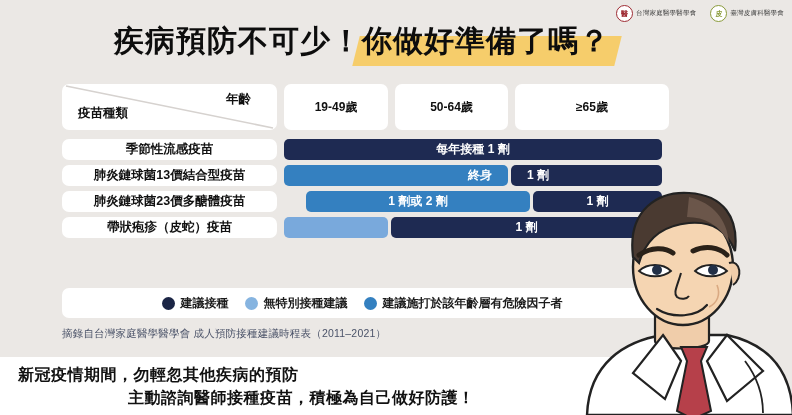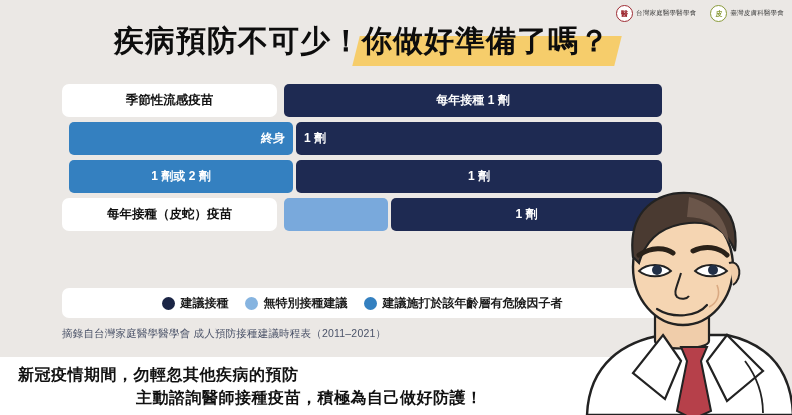--- a/index.html
+++ b/index.html
@@ -49,25 +49,25 @@
 
   .head-cell{
     background:#fff;border-radius:7px;display:flex;align-items:center;justify-content:center;
     font-size:12px;font-weight:bold;color:#111;
   }
   .c1{flex:0 0 104px;}
   .c2{flex:0 0 113px;}
   .c3{flex:0 0 154px;}
 
   .bars{flex:1 1 auto;display:flex;align-items:stretch;position:relative;}
-  .data-row{height:33px;}
+  .data-row{height:21px;}
   .bar{
     display:flex;align-items:center;justify-content:center;
     border-radius:5px;font-size:12px;font-weight:bold;color:#fff;
-    box-sizing:border-box;padding:0 8px;
+    box-sizing:border-box;padding:0 16px;
   }
   .bar.navy{background:#1e2a52;}
   .bar.blue{background:#3480c0;}
   .bar.lblue{background:#79a9dc;}
   .bar.r-end{justify-content:flex-end;text-align:right;}
   .bar.l-start{justify-content:flex-start;}
   .sp{width:3px;flex:0 0 3px;}
 
   
   .legend{
@@ -94,21 +94,21 @@
   }
   .banner::after{
     content:"";position:absolute;right:-30px;top:-12px;width:120px;height:90px;
     background:#ebe8e5;transform:skewX(-13deg);
   }
   .banner-line{
     position:absolute;font-size:16px;font-weight:bold;color:#111;letter-spacing:.5px;white-space:nowrap;
     z-index:2;
   }
   .bl1{left:18px;top:8px;}
-  .bl2{left:136px;top:31px;}
+  .bl2{left:128px;top:31px;}
 
   
   .doc{position:absolute;right:0;bottom:0;width:215px;height:230px;z-index:5;}
 </style>
 </head>
 <body>
 
 <div class="logos">
   <div class="logo">
     <span class="logo-mark red">醫</span>
@@ -121,49 +121,66 @@
 </div>
 
 <div class="title-wrap">
   <div class="title">
     <span class="seg">疾病預防不可少！</span><span class="hl"><span class="seg">你做好準備了嗎？</span></span>
   </div>
 </div>
 
 <div class="table">
 
+  <div class="row head-row">
+    <div class="label-cell head-label">
+      <svg class="diag" viewBox="0 0 215 46" preserveAspectRatio="none">
+        <line x1="4" y1="2" x2="211" y2="44" stroke="#d6d2cf" stroke-width="1.6"></line>
+      </svg>
+      <span class="age">年齡</span>
+      <span class="kind">疫苗種類</span>
+    </div>
+    <div class="gap"></div>
+    <div class="head-cell c1">19-49歲</div>
+    <div class="gap"></div>
+    <div class="head-cell c2">50-64歲</div>
+    <div class="gap"></div>
+    <div class="head-cell c3">≥65歲</div>
+  </div>
 
   <div class="row data-row">
     <div class="label-cell">季節性流感疫苗</div>
     <div class="gap"></div>
     <div class="bars">
       <div class="bar navy" style="flex:1 1 auto;">每年接種 1 劑</div>
     </div>
   </div>
 
   <div class="row data-row">
+    <div class="label-cell">肺炎鏈球菌13價結合型疫苗</div>
     <div class="gap"></div>
     <div class="bars">
       <div class="bar blue r-end" style="flex:0 0 224px;">終身</div>
       <div class="sp"></div>
       <div class="bar navy l-start" style="flex:1 1 auto;">1 劑</div>
     </div>
   </div>
 
   <div class="row data-row">
-    <div class="gap"></div>
-    <div class="bars">
-      <div class="bar blue" style="flex:0 0 224px;">1 劑或 2 劑</div>
+    <div class="label-cell">肺炎鏈球菌23價多醣體疫苗</div>
+    <div class="gap"></div>
+    <div class="bars">
+      <div class="bar blue" style="flex:0 0 224px;margin-left:22px;">1 劑或 2 劑</div>
       <div class="sp"></div>
       <div class="bar navy" style="flex:1 1 auto;">1 劑</div>
     </div>
   </div>
 
   <div class="row data-row">
-    <div class="label-cell">每年接種（皮蛇）疫苗</div>
+    <div class="label-cell">帶狀疱疹（皮蛇）疫苗</div>
     <div class="gap"></div>
     <div class="bars">
       <div class="bar lblue" style="flex:0 0 104px;"></div>
       <div class="sp"></div>
       <div class="bar navy" style="flex:1 1 auto;">1 劑</div>
     </div>
   </div>
 
 </div>
 

